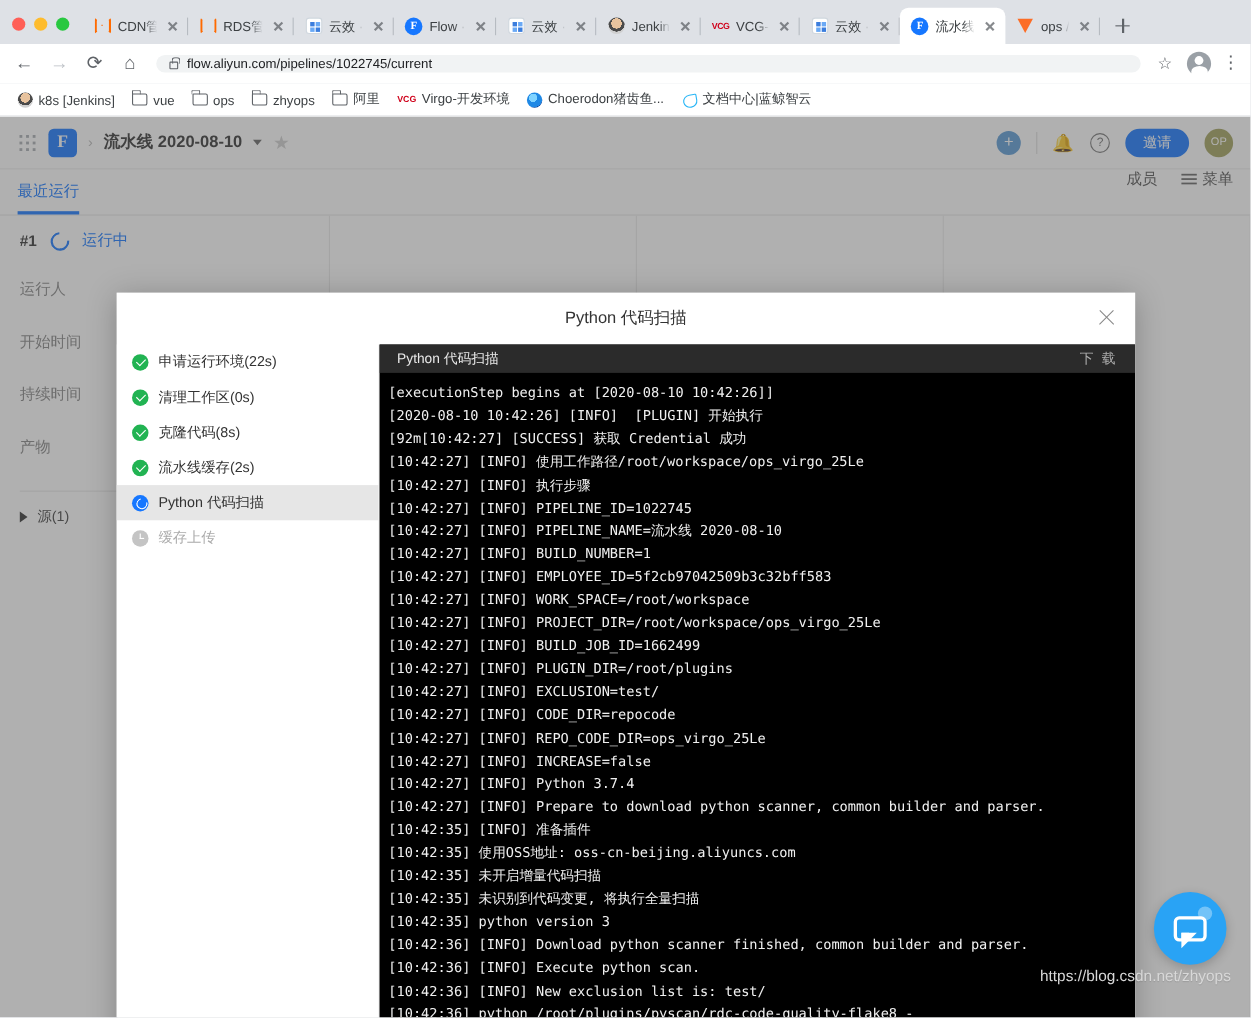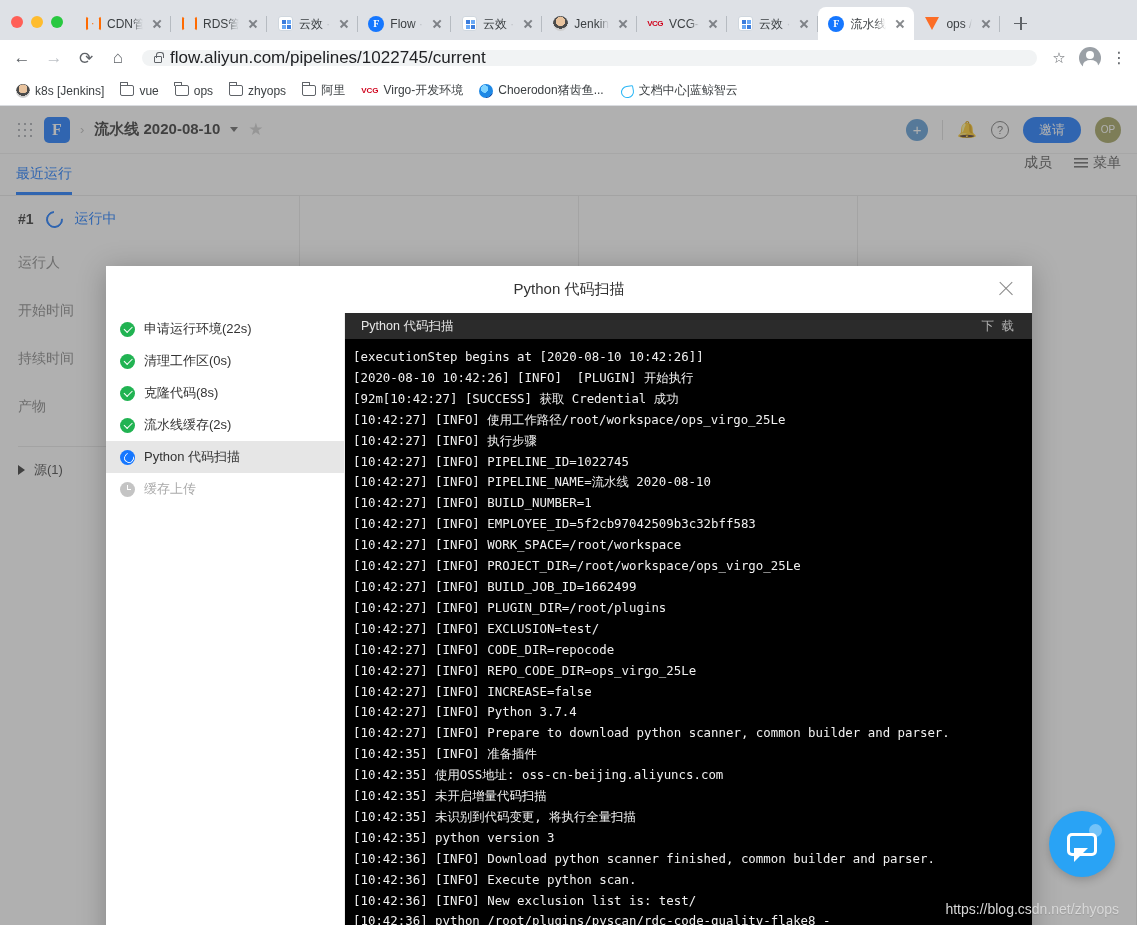--- a/index.html
+++ b/index.html
@@ -100,21 +100,21 @@
   .toolbar {
     height: 36px; background: #fff; display: flex; align-items: center;
     padding: 0 8px; gap: 4px;
   }
   .navbtn { width: 28px; height: 28px; position: relative; flex:0 0 28px; color:#5f6368;
             display:flex;align-items:center;justify-content:center;font-size:17px;}
   .navbtn.fwd { color: #bdc1c6; }
   .omnibox {
     flex: 1; height: 16px; background: #f1f3f4; border-radius: 13px;
     display: flex; align-items: center; padding: 0 12px; gap: 8px;
-    font-size: 17px; color: #202124; margin: 0 6px;
+    font-size: 12px; color: #202124; margin: 0 6px;
   }
   .lock {
     width:8px;height:7px;border:1.4px solid #5f6368;border-radius:1px;
     position:relative;flex:0 0 8px;margin-top:2px;
   }
   .lock::before{
     content:"";position:absolute;left:1.4px;top:-4.4px;width:5.2px;height:5px;
     border:1.4px solid #5f6368;border-bottom:none;border-radius:3px 3px 0 0;
   }
   .star { color:#5f6368; font-size:15px; width:24px;text-align:center; }
@@ -256,21 +256,21 @@
     display:flex;align-items:center;justify-content:center;
   }
   .chat-bub{width:30px;height:23px;border:3px solid #fff;border-radius:5px;position:relative;}
   .chat-bub::after{content:"";position:absolute;left:4px;bottom:-9px;
     width:0;height:0;border-left:7px solid #fff;border-top:7px solid #fff;
     border-right:7px solid transparent;border-bottom:7px solid transparent;}
   .chat-dot{position:absolute;right:13px;top:13px;width:13px;height:13px;border-radius:50%;
     background:rgba(255,255,255,.35);}
 
   .watermark{
-    position:absolute;right:18px;bottom:8px;color:#d8d8d8;font-size:14px;
+    position:absolute;right:18px;bottom:30px;color:#d8d8d8;font-size:14px;
     text-shadow:0 1px 1px rgba(0,0,0,.12);
   }
 </style>
 </head>
 <body>
 
 <div class="browser">
 
   <div class="tabstrip">
     <div class="traffic">

